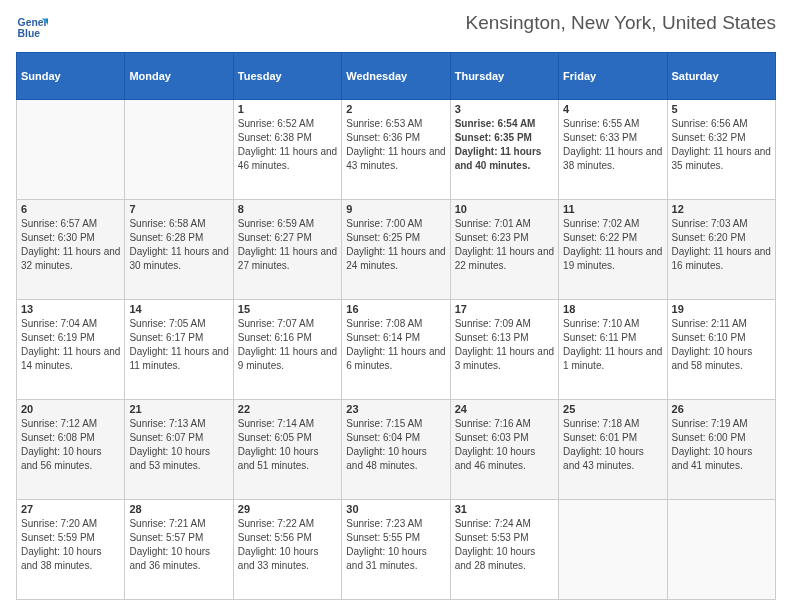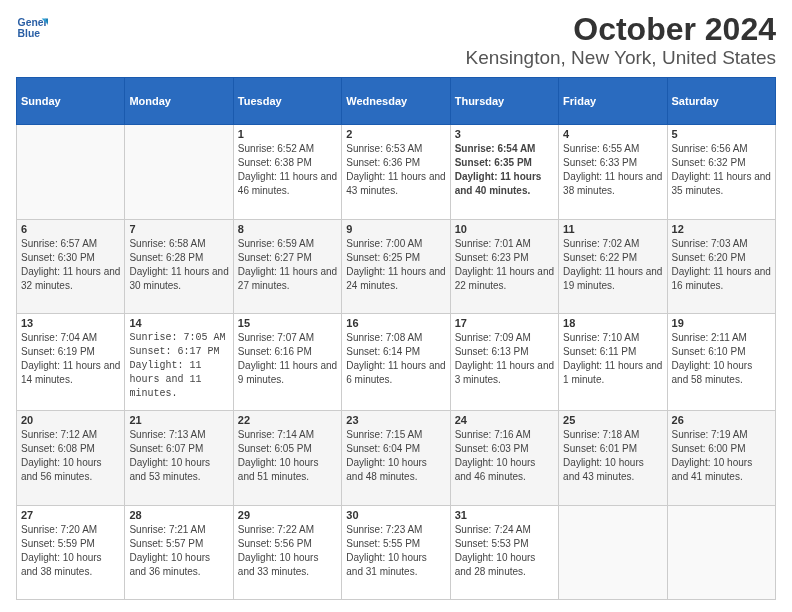--- a/index.html
+++ b/index.html
@@ -101,21 +101,20 @@
   <div class="header">
     <div class="logo">
       <svg class="logo-icon" viewBox="0 0 40 40">
         <text x="2" y="18" font-size="13" font-weight="bold" fill="#2a5fa5">General</text>
         <text x="2" y="31" font-size="13" font-weight="bold" fill="#2a5fa5">Blue</text>
         <polygon points="32,8 40,16 36,8" fill="#2a9fd6"></polygon>
         <polygon points="36,8 40,16 40,8" fill="#1a7fb6"></polygon>
       </svg>
     </div>
     <div class="title-block">
-      <div class="month-title">October 2024</div>
       <div class="location">Kensington, New York, United States</div>
     </div>
   </div>
 
   <table class="calendar">
     <thead>
       <tr id="header-row">
           <th>Sunday</th>
           <th>Monday</th>
           <th>Tuesday</th>
@@ -206,21 +205,21 @@
         </tr>
         <tr class="row-white">
           <td>
             <span class="day-num">13</span>
             <div class="day-info" style="white-space: pre-line;">Sunrise: 7:04 AM
 Sunset: 6:19 PM
 Daylight: 11 hours and 14 minutes.</div>
           </td>
           <td>
             <span class="day-num">14</span>
-            <div class="day-info" style="white-space: pre-line; font-family: Liberation Mono, monospace;">Sunrise: 7:05 AM
+            <div class="day-info" style="white-space: pre-line;">Sunrise: 7:05 AM
 Sunset: 6:17 PM
 Daylight: 11 hours and 11 minutes.</div>
           </td>
           <td>
             <span class="day-num">15</span>
             <div class="day-info" style="white-space: pre-line;">Sunrise: 7:07 AM
 Sunset: 6:16 PM
 Daylight: 11 hours and 9 minutes.</div>
           </td>
           <td>

